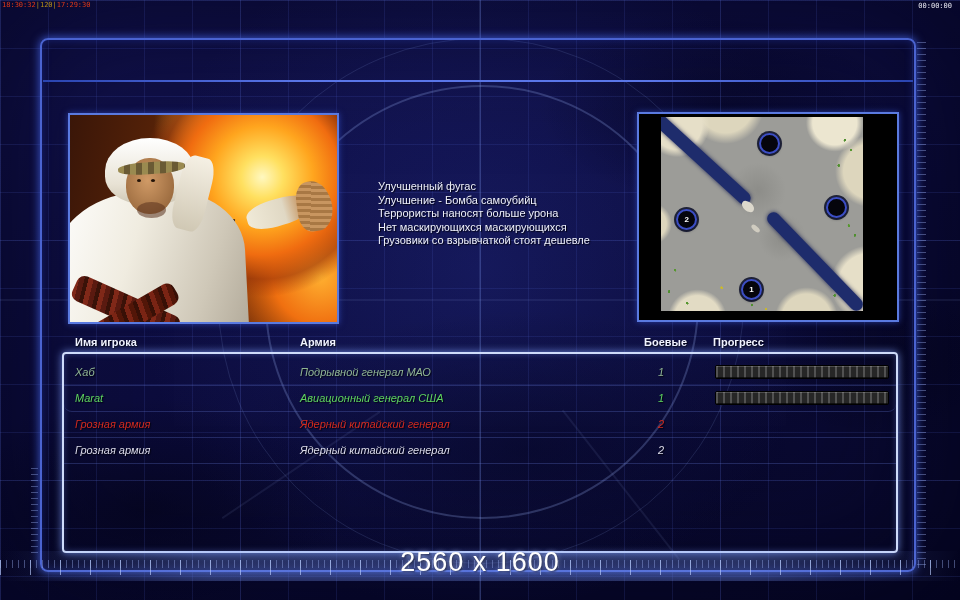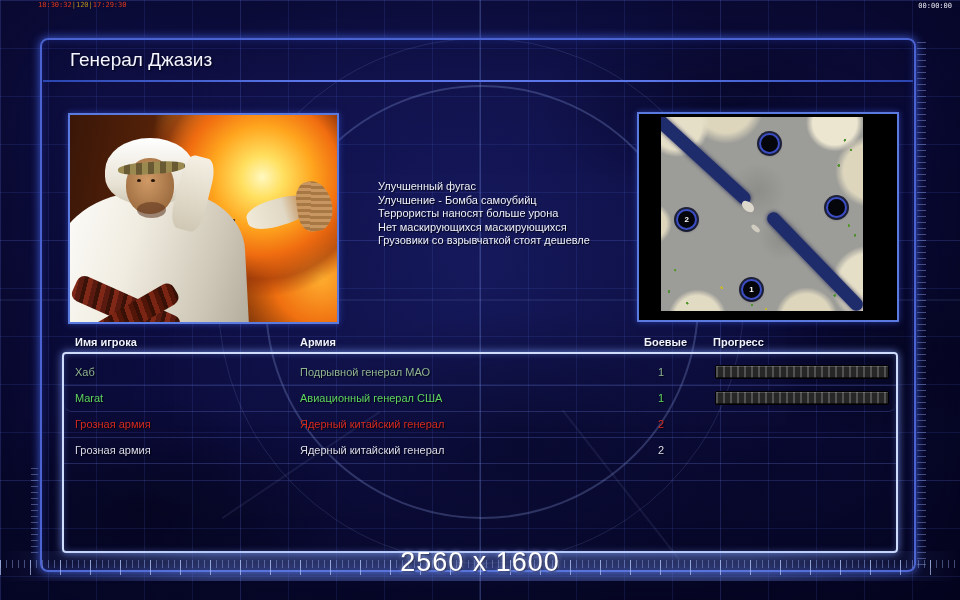--- a/index.html
+++ b/index.html
@@ -22,21 +22,21 @@
     background-size:48px 48px,48px 48px,240px 240px,240px 240px;}
   .circ{position:absolute;border-radius:50%;}
   .c1{left:265px;top:85px;width:430px;height:430px;border:2px solid rgba(150,175,240,.26);}
   .c2{left:218px;top:38px;width:524px;height:524px;border:1px solid rgba(150,175,240,.15);}
   .crossv{position:absolute;left:479px;top:0;width:2px;height:600px;background:rgba(150,175,240,.13);}
   .crossh{position:absolute;left:0;top:299px;width:960px;height:2px;background:rgba(150,175,240,.09);}
   .scratch{position:absolute;width:2px;height:190px;background:rgba(150,170,225,.10);}
   .s1{left:300px;top:370px;transform:rotate(56deg);}
   .s2{left:620px;top:390px;transform:rotate(-38deg);}
   
-  .hudl{position:absolute;left:2px;top:1px;font:7px "DejaVu Sans Mono",monospace;letter-spacing:0;padding-left:36px;}
+  .hudl{position:absolute;left:2px;top:1px;font:7px "DejaVu Sans Mono",monospace;letter-spacing:0;}
   .hudl .t{color:#e03818;} .hudl .f{color:#b89018;}
   .hudr{position:absolute;right:8px;top:2px;font:7px "DejaVu Sans Mono",monospace;color:#e8e8f2;}
   
   .rulr{position:absolute;left:917px;top:42px;width:9px;height:524px;
     background:repeating-linear-gradient(to bottom, rgba(160,180,240,.40) 0 1px, transparent 1px 6px);}
   .rull{position:absolute;left:31px;top:468px;width:7px;height:88px;
     background:repeating-linear-gradient(to bottom, rgba(160,180,240,.40) 0 1px, transparent 1px 6px);}
   
   .rglow{position:absolute;left:0;top:551px;width:960px;height:30px;
     background:linear-gradient(to right, rgba(90,120,220,0), rgba(120,150,240,.30) 22% 78%, rgba(90,120,220,0));}
@@ -124,21 +124,21 @@
     display:flex;align-items:center;justify-content:center;}
   
   .theaders{position:absolute;left:0;top:296px;width:100%;height:32px;font-size:11px;font-weight:bold;color:#f2f4ff;
     text-shadow:1px 1px 1px rgba(0,0,10,.85);}
   .theaders span{position:absolute;top:0;}
   .h-name{left:33px;} .h-army{left:258px;} .h-team{left:602px;} .h-prog{left:671px;}
   .tpanel{position:absolute;left:20px;top:312px;width:832px;height:197px;border:2px solid #cfdcfb;border-radius:4px;
     box-shadow:0 0 9px rgba(120,150,240,.85), inset 0 0 6px rgba(120,150,240,.35);}
   .trow{position:absolute;left:0;width:100%;height:26px;font-size:11px;text-shadow:1px 1px 1px rgba(0,0,10,.8);
     border-bottom:1px solid rgba(95,115,205,.30);}
-  .trow span{position:absolute;top:7px;}
+  .trow span{position:absolute;top:7px;font-style:italic;}
   .c-name{left:11px;} .c-army{left:236px;}
   .c-team{left:577px;width:40px;text-align:center;}
   .c-bar{left:651px;top:6px !important;width:172px;height:12px;border:1px solid #000;border-radius:2px;overflow:hidden;
     background:#1c1c1c;}
   .c-bar-fill{position:absolute;left:0;top:0 !important;height:100%;
     background:repeating-linear-gradient(90deg,#525252 0 2px,#262626 2px 7px);
     box-shadow:inset 0 1px 0 rgba(255,255,255,.18), inset 0 -1px 0 rgba(0,0,0,.6);}
 </style>
 </head>
 <body>
@@ -155,21 +155,20 @@
 
   <div class="hudl">
     <span class="t">18:30:32</span><span class="f">|120|</span><span class="t">17:29:30</span>
   </div>
   <div class="hudr">00:00:00</div>
 
   <div class="rulr"></div>
   <div class="rull"></div>
 
   <div class="frame">
-    <div class="title">Генерал Джазиз</div>
     <div class="tsep"></div>
 
     <div class="portrait">
       <div class="pbg"></div>
       <div class="pderrick"></div>
       <div class="ppost"></div>
       <div class="parm"></div>
       <div class="phand"></div>
       <div class="probe"></div>
       <div class="phdress"></div>

